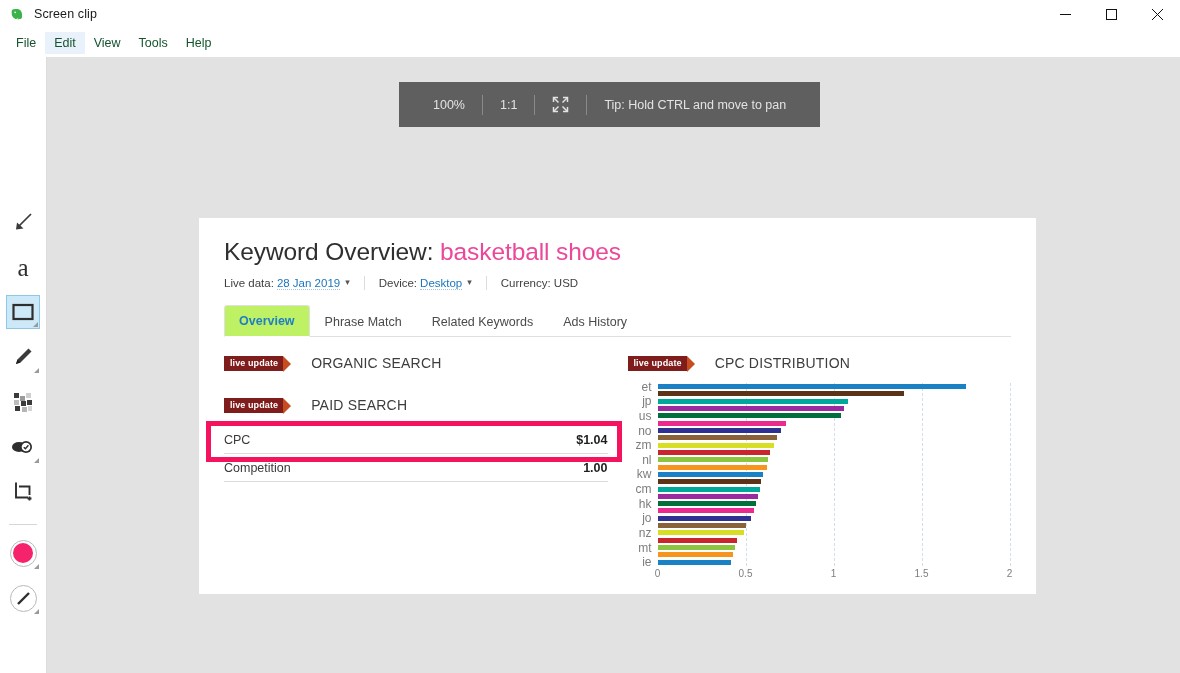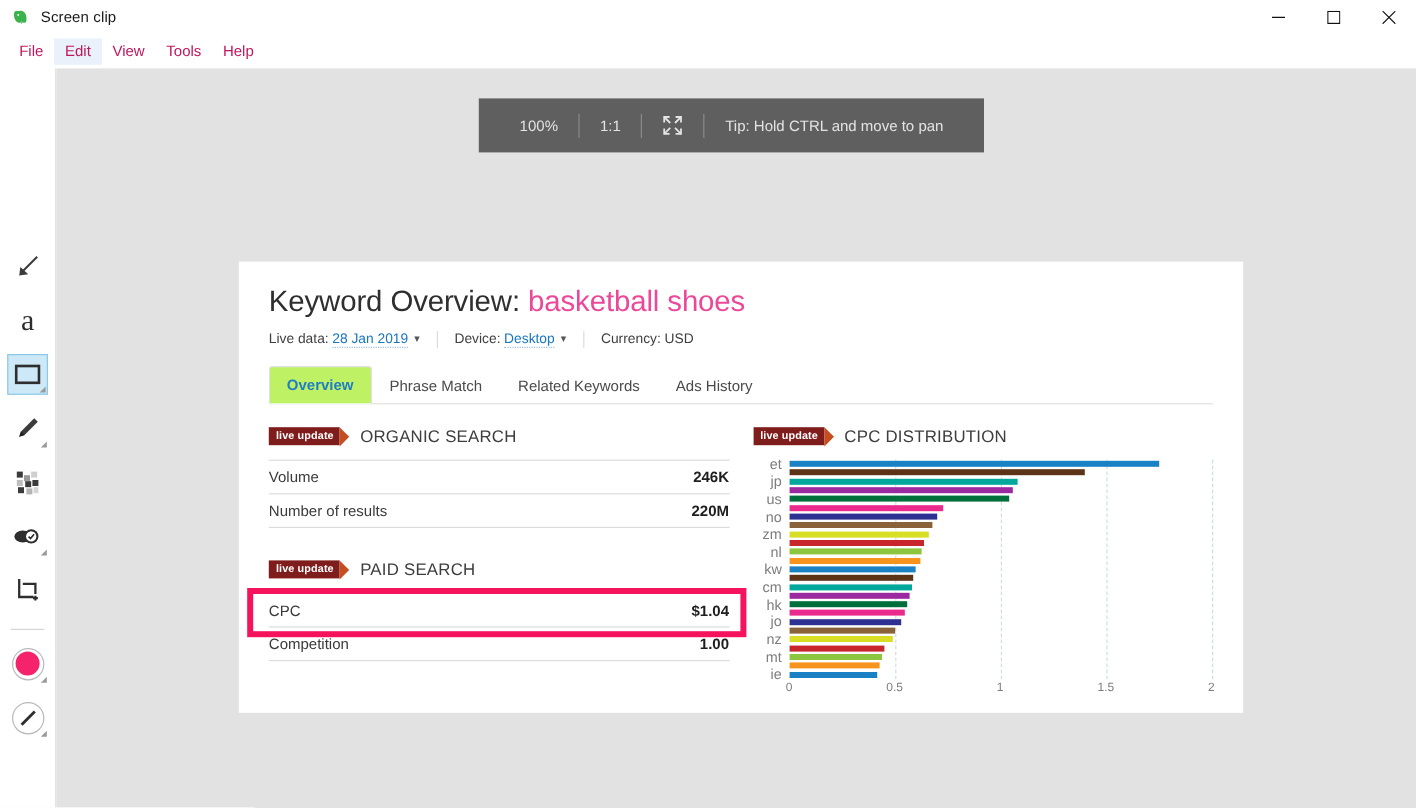--- a/index.html
+++ b/index.html
@@ -25,21 +25,21 @@
   .winbtn {
     width: 46px; height: 28px; display: flex; align-items: center; justify-content: center;
     color: #111; font-size: 13px; line-height: 1;
   }
 
   #menubar {
     position: absolute; left: 0; top: 28px; width: 1180px; height: 29px;
     background: #ffffff; display: flex; align-items: center; padding-left: 7px;
   }
   .menuitem {
-    font-size: 12.5px; color: #be185d; padding: 4px 9px; border-radius: 1px;
+    font-size: 12.5px; color: #14532d; padding: 4px 9px; border-radius: 1px;
   }
   .menuitem.active { background: #e9f1fa; }
 
   
   #toolrail {
     position: absolute; left: 0; top: 57px; width: 47px; height: 616px;
     background: #ffffff; border-right: 1px solid #dcdcdc;
     display: flex; flex-direction: column; align-items: center; padding-top: 148px;
   }
   .tool {
@@ -126,21 +126,21 @@
     background: #7f1d1d; color: #fff; font-size: 9px; font-weight: bold;
     padding: 3px 5px 3px 6px; position: relative; line-height: 1; letter-spacing: .1px;
   }
   .live-badge::after {
     content: ""; position: absolute; right: -8px; top: 0;
     width: 0; height: 0;
     border-top: 8px solid transparent; border-bottom: 8px solid transparent;
     border-left: 8px solid #c64d20;
   }
   .sect-title {
-    margin-left: 17px; font-size: 14px; color: #3d3d3d; letter-spacing: .2px;
+    margin-left: 28px; font-size: 14px; color: #3d3d3d; letter-spacing: .2px;
   }
 
   .metric-table { border-top: 1px solid #dcdcdc; }
   .metric-row {
     display: flex; justify-content: space-between; align-items: center;
     height: 28px; border-bottom: 1px solid #dcdcdc; font-size: 12.5px;
   }
   .metric-row .mk { color: #3a3a3a; }
   .metric-row .mv { color: #1e1e1e; font-weight: bold; }
 
@@ -350,30 +350,20 @@
       </div>
 
       <div id="card-body">
 
         <div id="col-left">
 
           <div>
             <div class="sect-head">
               <span class="live-badge">live update</span>
               <span class="sect-title">ORGANIC SEARCH</span>
-            </div>
-            <div class="metric-table">
-              <div class="metric-row">
-                <span class="mk">Volume</span>
-                <span class="mv">246K</span>
-              </div>
-              <div class="metric-row">
-                <span class="mk">Number of results</span>
-                <span class="mv">220M</span>
-              </div>
             </div>
           </div>
 
           <div id="paid-block">
             <div class="sect-head">
               <span class="live-badge">live update</span>
               <span class="sect-title">PAID SEARCH</span>
             </div>
             <div class="metric-table">
               <div class="metric-row">

